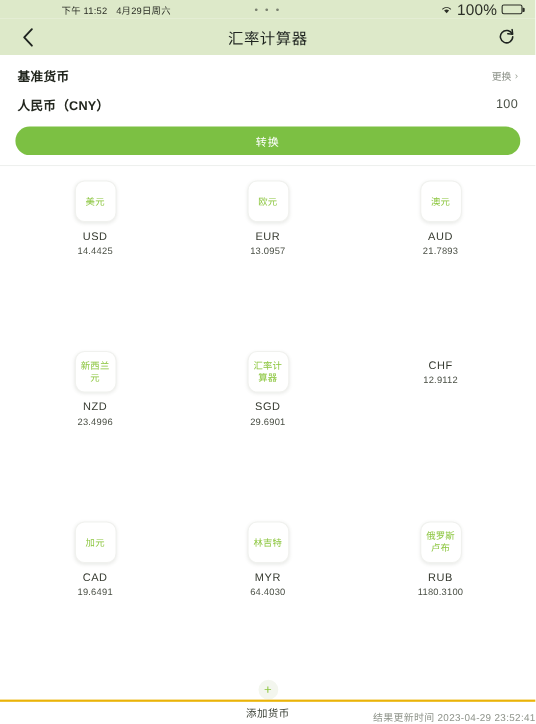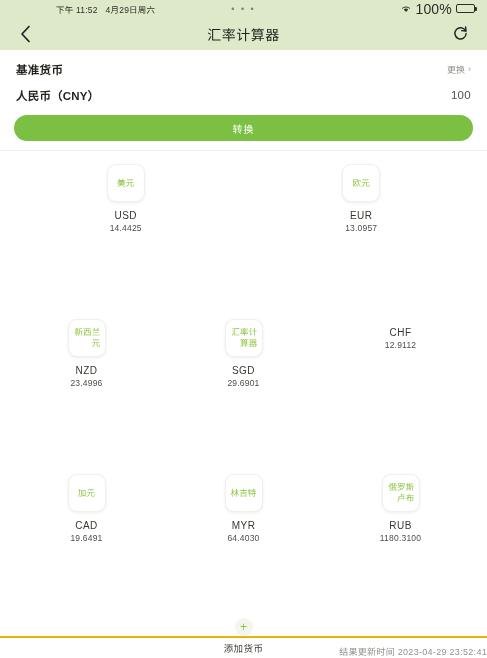--- a/index.html
+++ b/index.html
@@ -224,21 +224,21 @@
     display: flex;
     align-items: center;
     justify-content: center;
     padding: 3px 4px;
     box-sizing: border-box;
   }
   .cur-badge-text {
     font-size: 8.5px;
     color: #8cc63f;
     line-height: 1.25;
-    text-align: right;
+    text-align: center;
     word-break: break-all;
     letter-spacing: .2px;
   }
   .cur-code {
     margin-top: 8px;
     font-size: 10px;
     color: #35392f;
     letter-spacing: .5px;
   }
   .cur-rate {
@@ -361,20 +361,27 @@
         <div class="cur-code">USD</div>
         <div class="cur-rate">14.4425</div>
       </div>
       <div class="cur-cell">
         <div class="cur-badge">
           <span class="cur-badge-text">欧元</span>
         </div>
         <div class="cur-code">EUR</div>
         <div class="cur-rate">13.0957</div>
       </div>
+      <div class="cur-cell">
+        <div class="cur-badge">
+          <span class="cur-badge-text">澳元</span>
+        </div>
+        <div class="cur-code">AUD</div>
+        <div class="cur-rate">21.7893</div>
+      </div>
     </div>
 
     <div class="cur-row">
       <div class="cur-cell">
         <div class="cur-badge">
           <span class="cur-badge-text">新西兰元</span>
         </div>
         <div class="cur-code">NZD</div>
         <div class="cur-rate">23.4996</div>
       </div>

